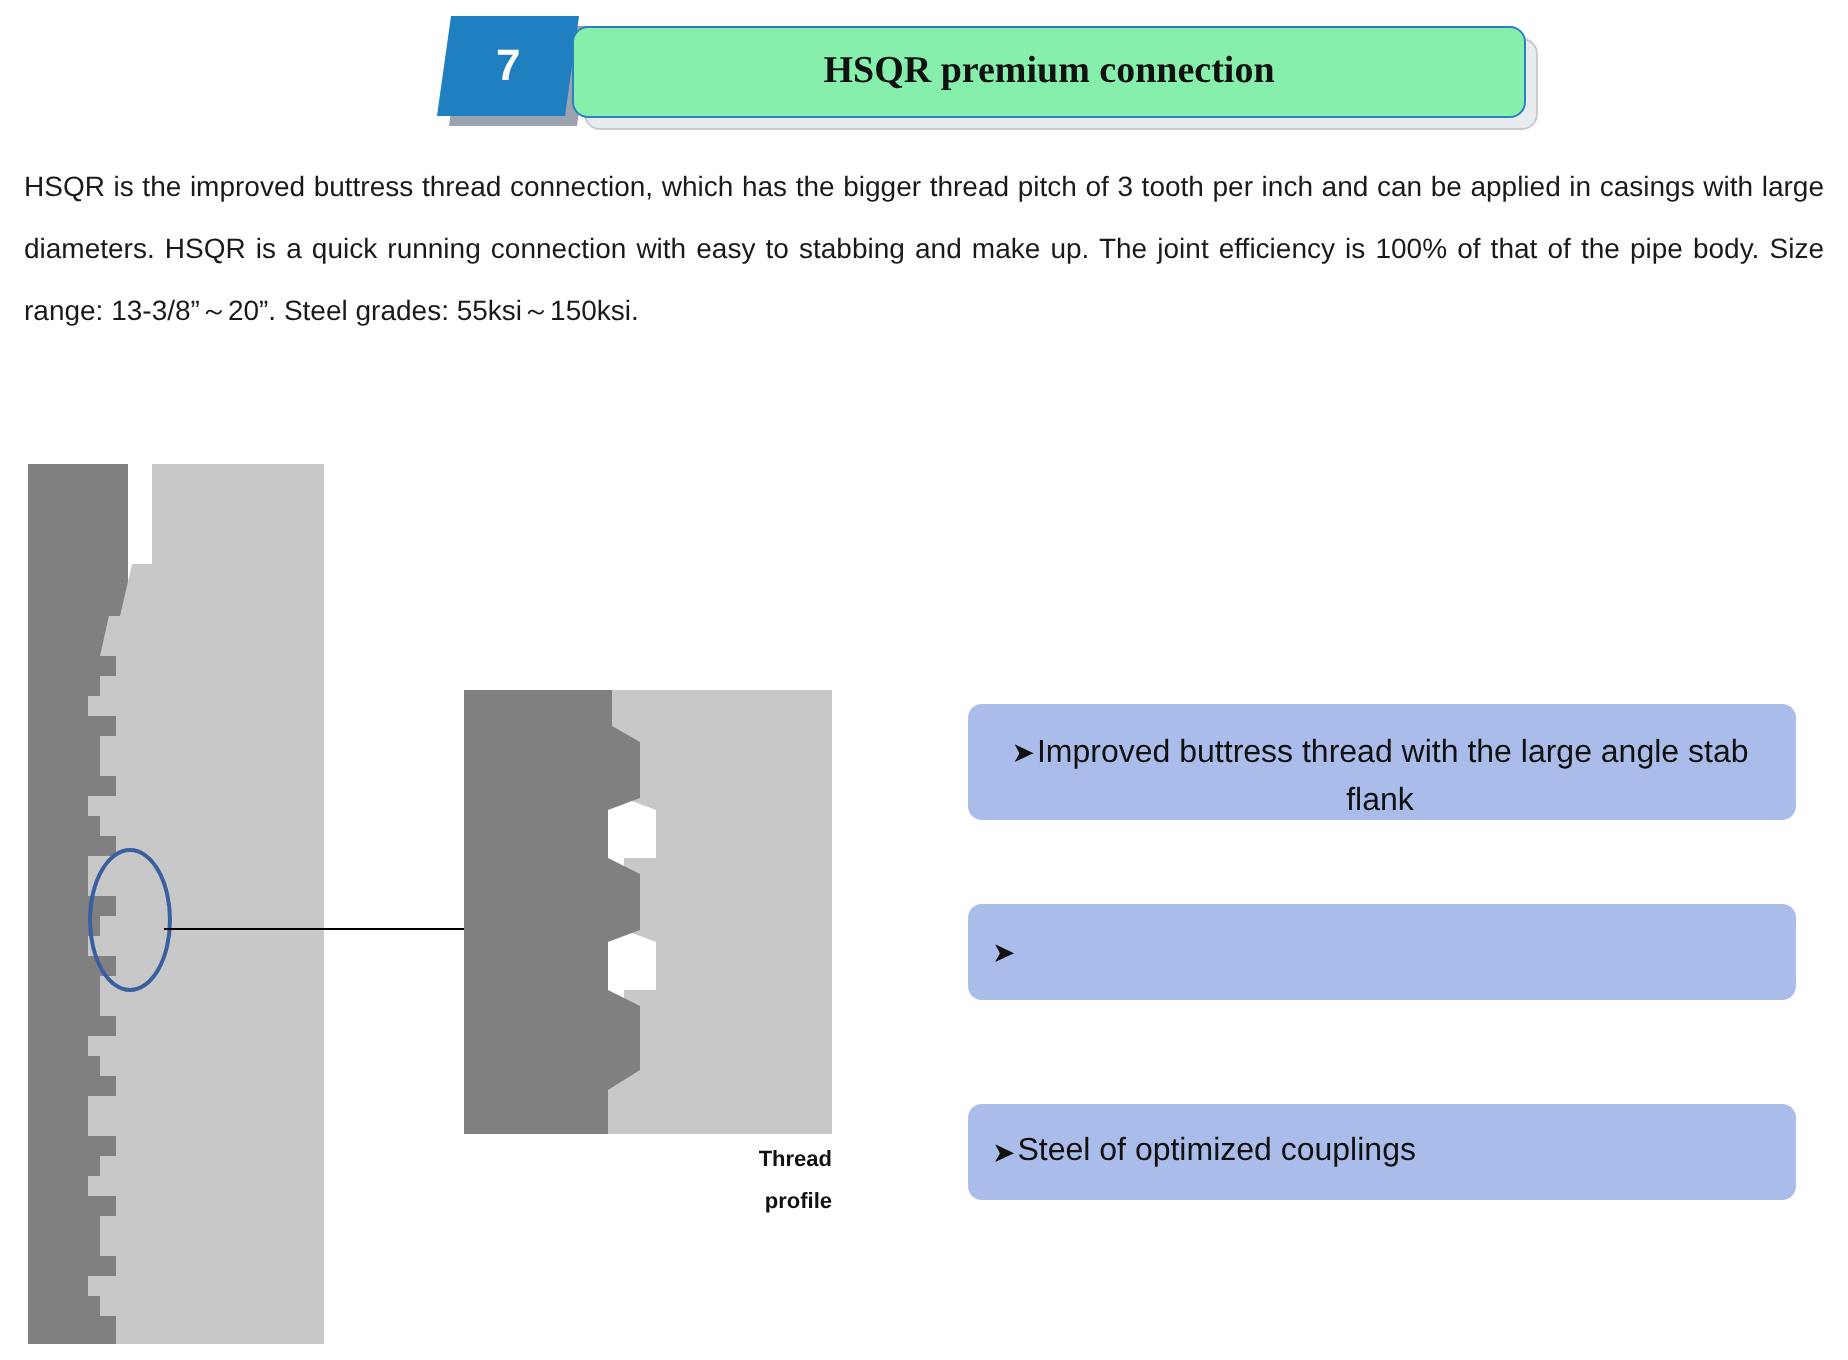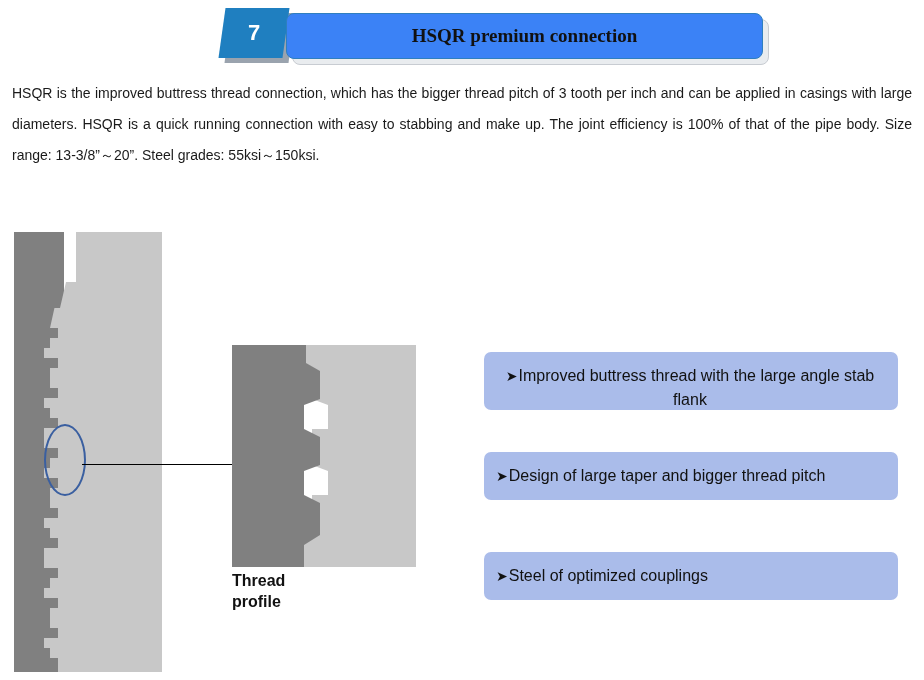--- a/index.html
+++ b/index.html
@@ -62,21 +62,21 @@
     background: #e9ecef;
   }
   .title-pill {
     position: absolute;
     left: 286px;
     top: 13px;
     width: 475px;
     height: 44px;
     border: 1.5px solid #2f7fbf;
     border-radius: 8px;
-    background: #3b82f6;
+    background: #86efac;
     display: flex;
     align-items: center;
     justify-content: center;
   }
   .title-pill span {
     font-size: 19px;
     font-weight: bold;
     color: #111111;
     font-family: "Liberation Serif", serif;
   }
@@ -160,22 +160,22 @@
   .profile-figure svg {
     position: absolute;
     left: 0;
     top: 0;
   }
   .profile-caption {
     position: absolute;
     left: 232px;
     top: 570px;
     width: 184px;
-    text-align: left;
-    font-size: 16px;
+    text-align: right;
+    font-size: 11px;
     font-weight: bold;
     color: #111111;
     line-height: 21px;
     font-family: "Liberation Sans", sans-serif;
   }
 
   
   .bullet-box {
     position: absolute;
     left: 484px;
@@ -264,18 +264,17 @@
       L 88,158 L 88,190 L 72,200 L 72,222 L 0,222 Z"></path>
   </svg>
 </div>
 <div class="profile-caption">Thread<br>profile</div>
 
 <div class="bullet-box" id="box1">
   <span class="arrow">➤</span><span>Improved buttress thread with the large angle stab flank</span>
 </div>
 <div class="bullet-box" id="box2">
   <span class="arrow">➤</span>
-    <span>Design of large taper and bigger thread pitch</span>
 </div>
 <div class="bullet-box" id="box3">
   <span class="arrow">➤</span>
     <span>Steel of optimized couplings</span>
 </div>
 
 </body></html>

